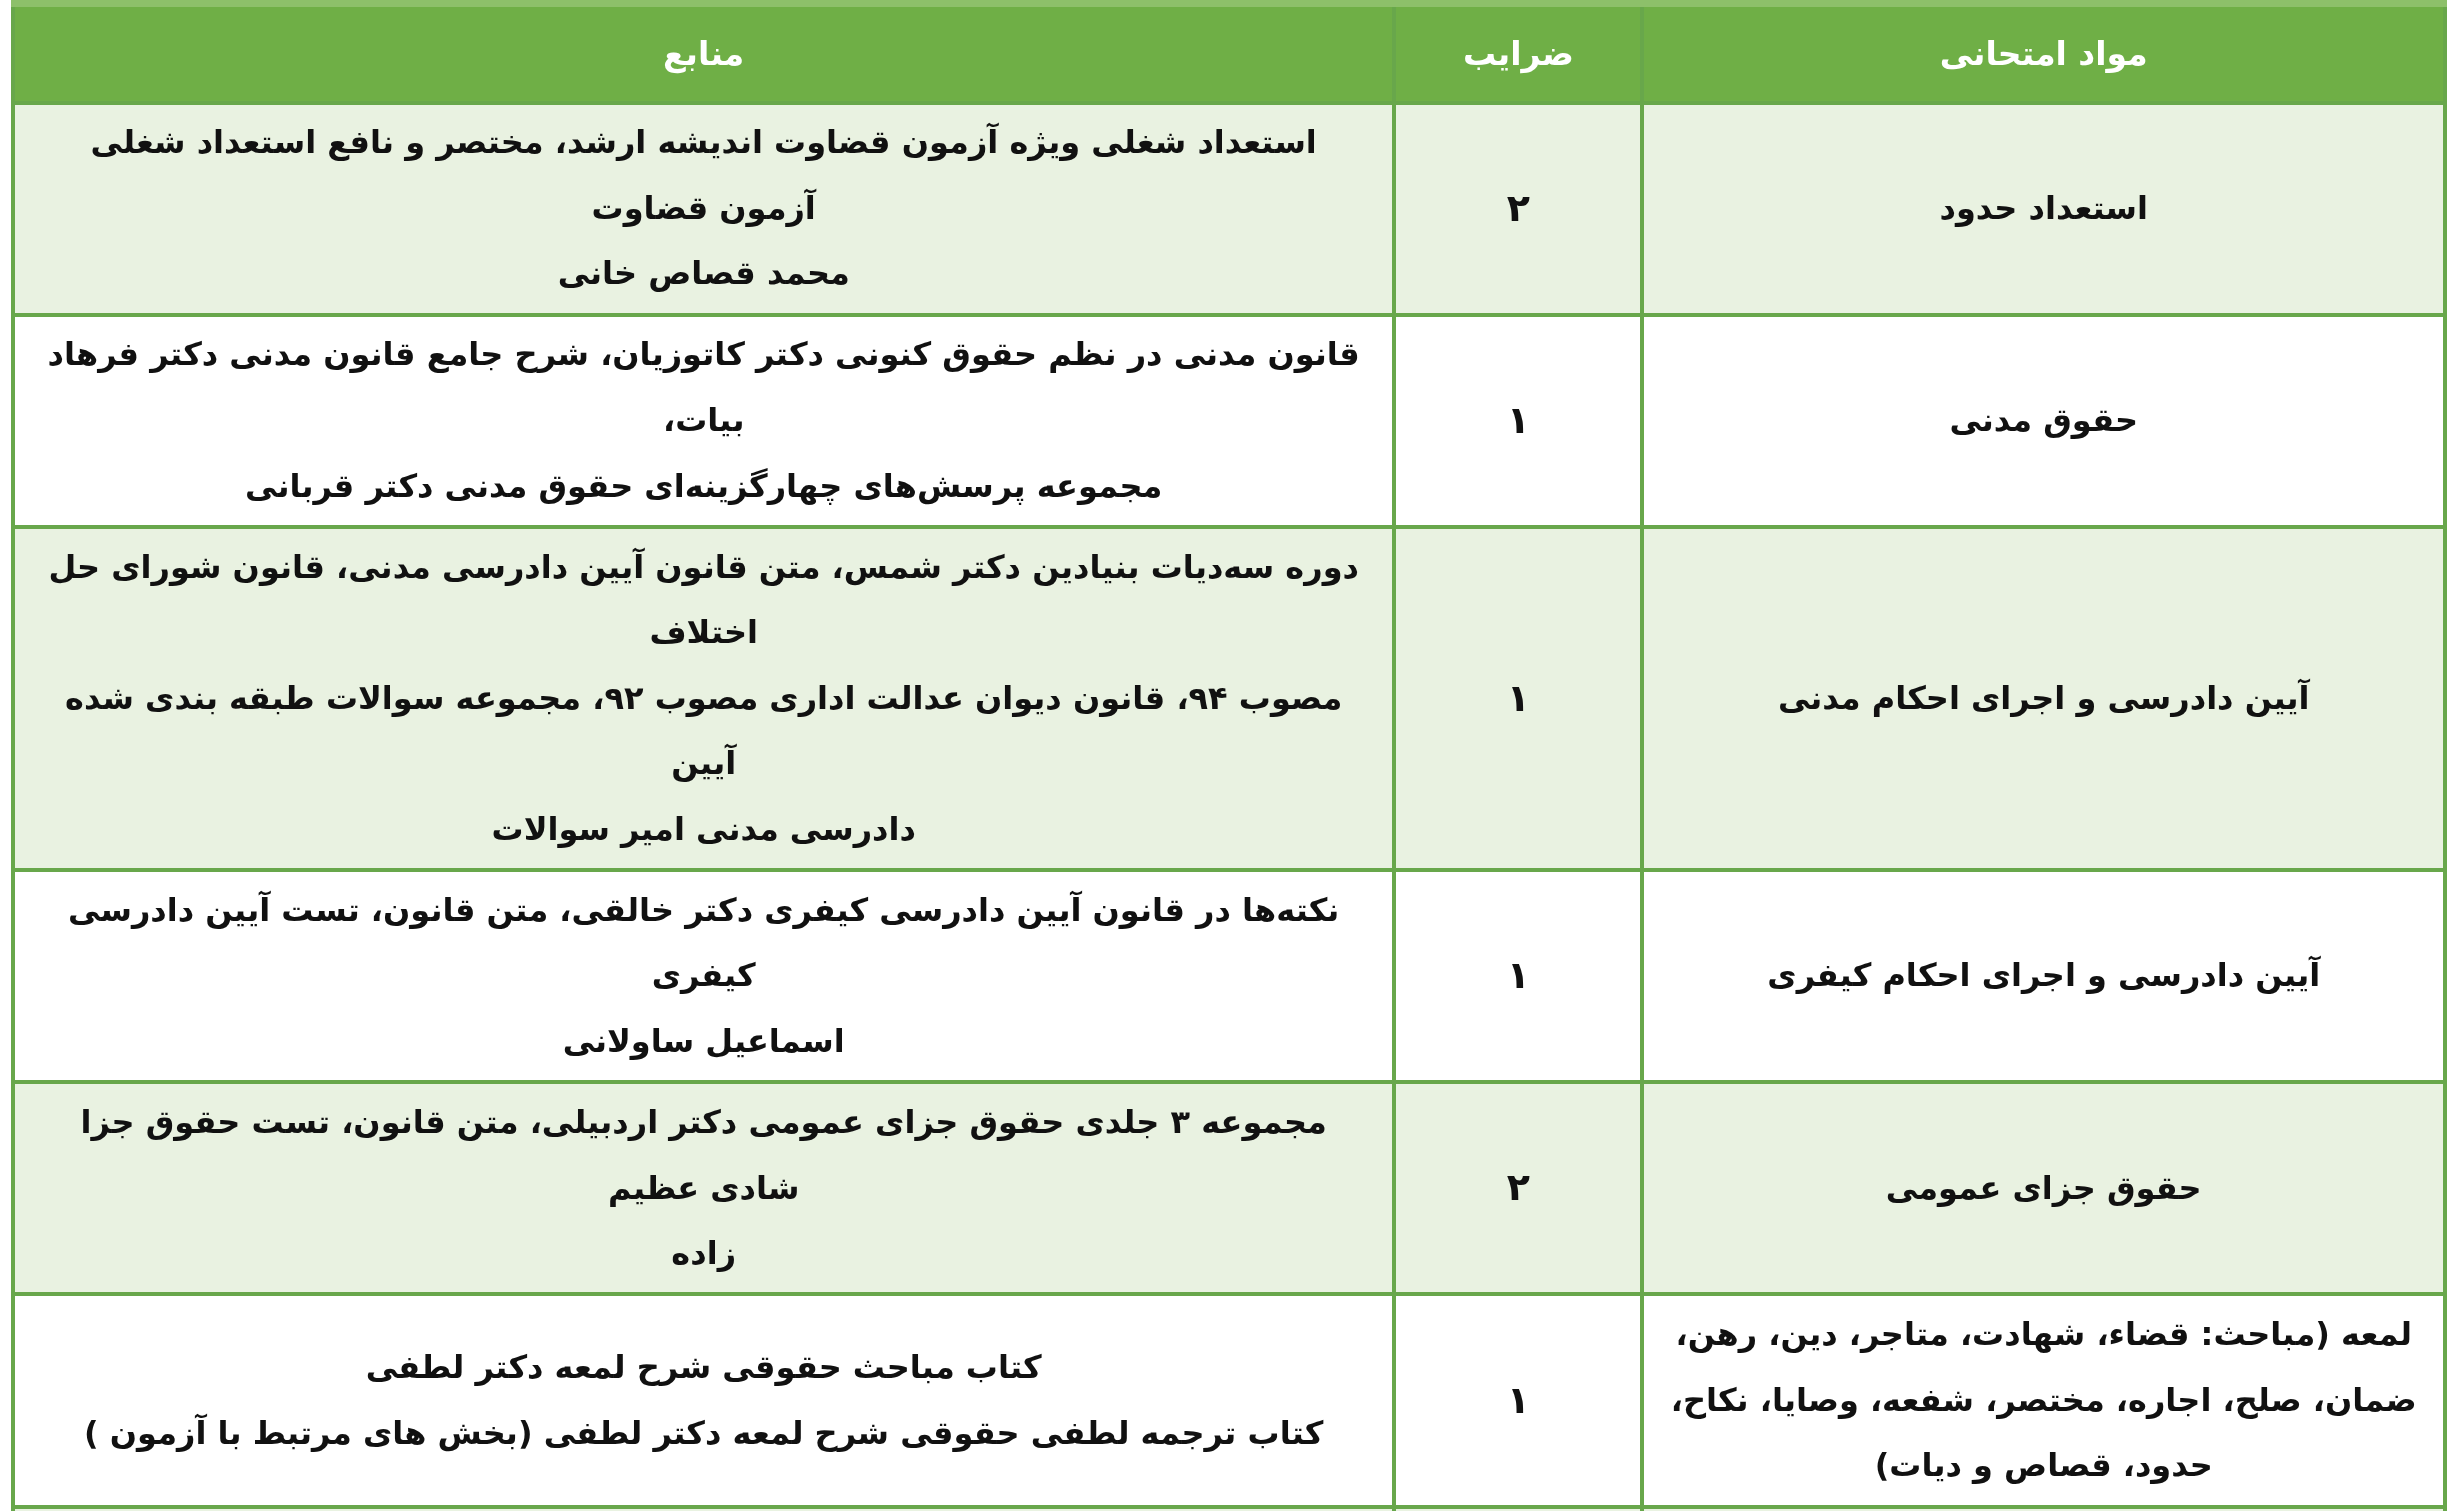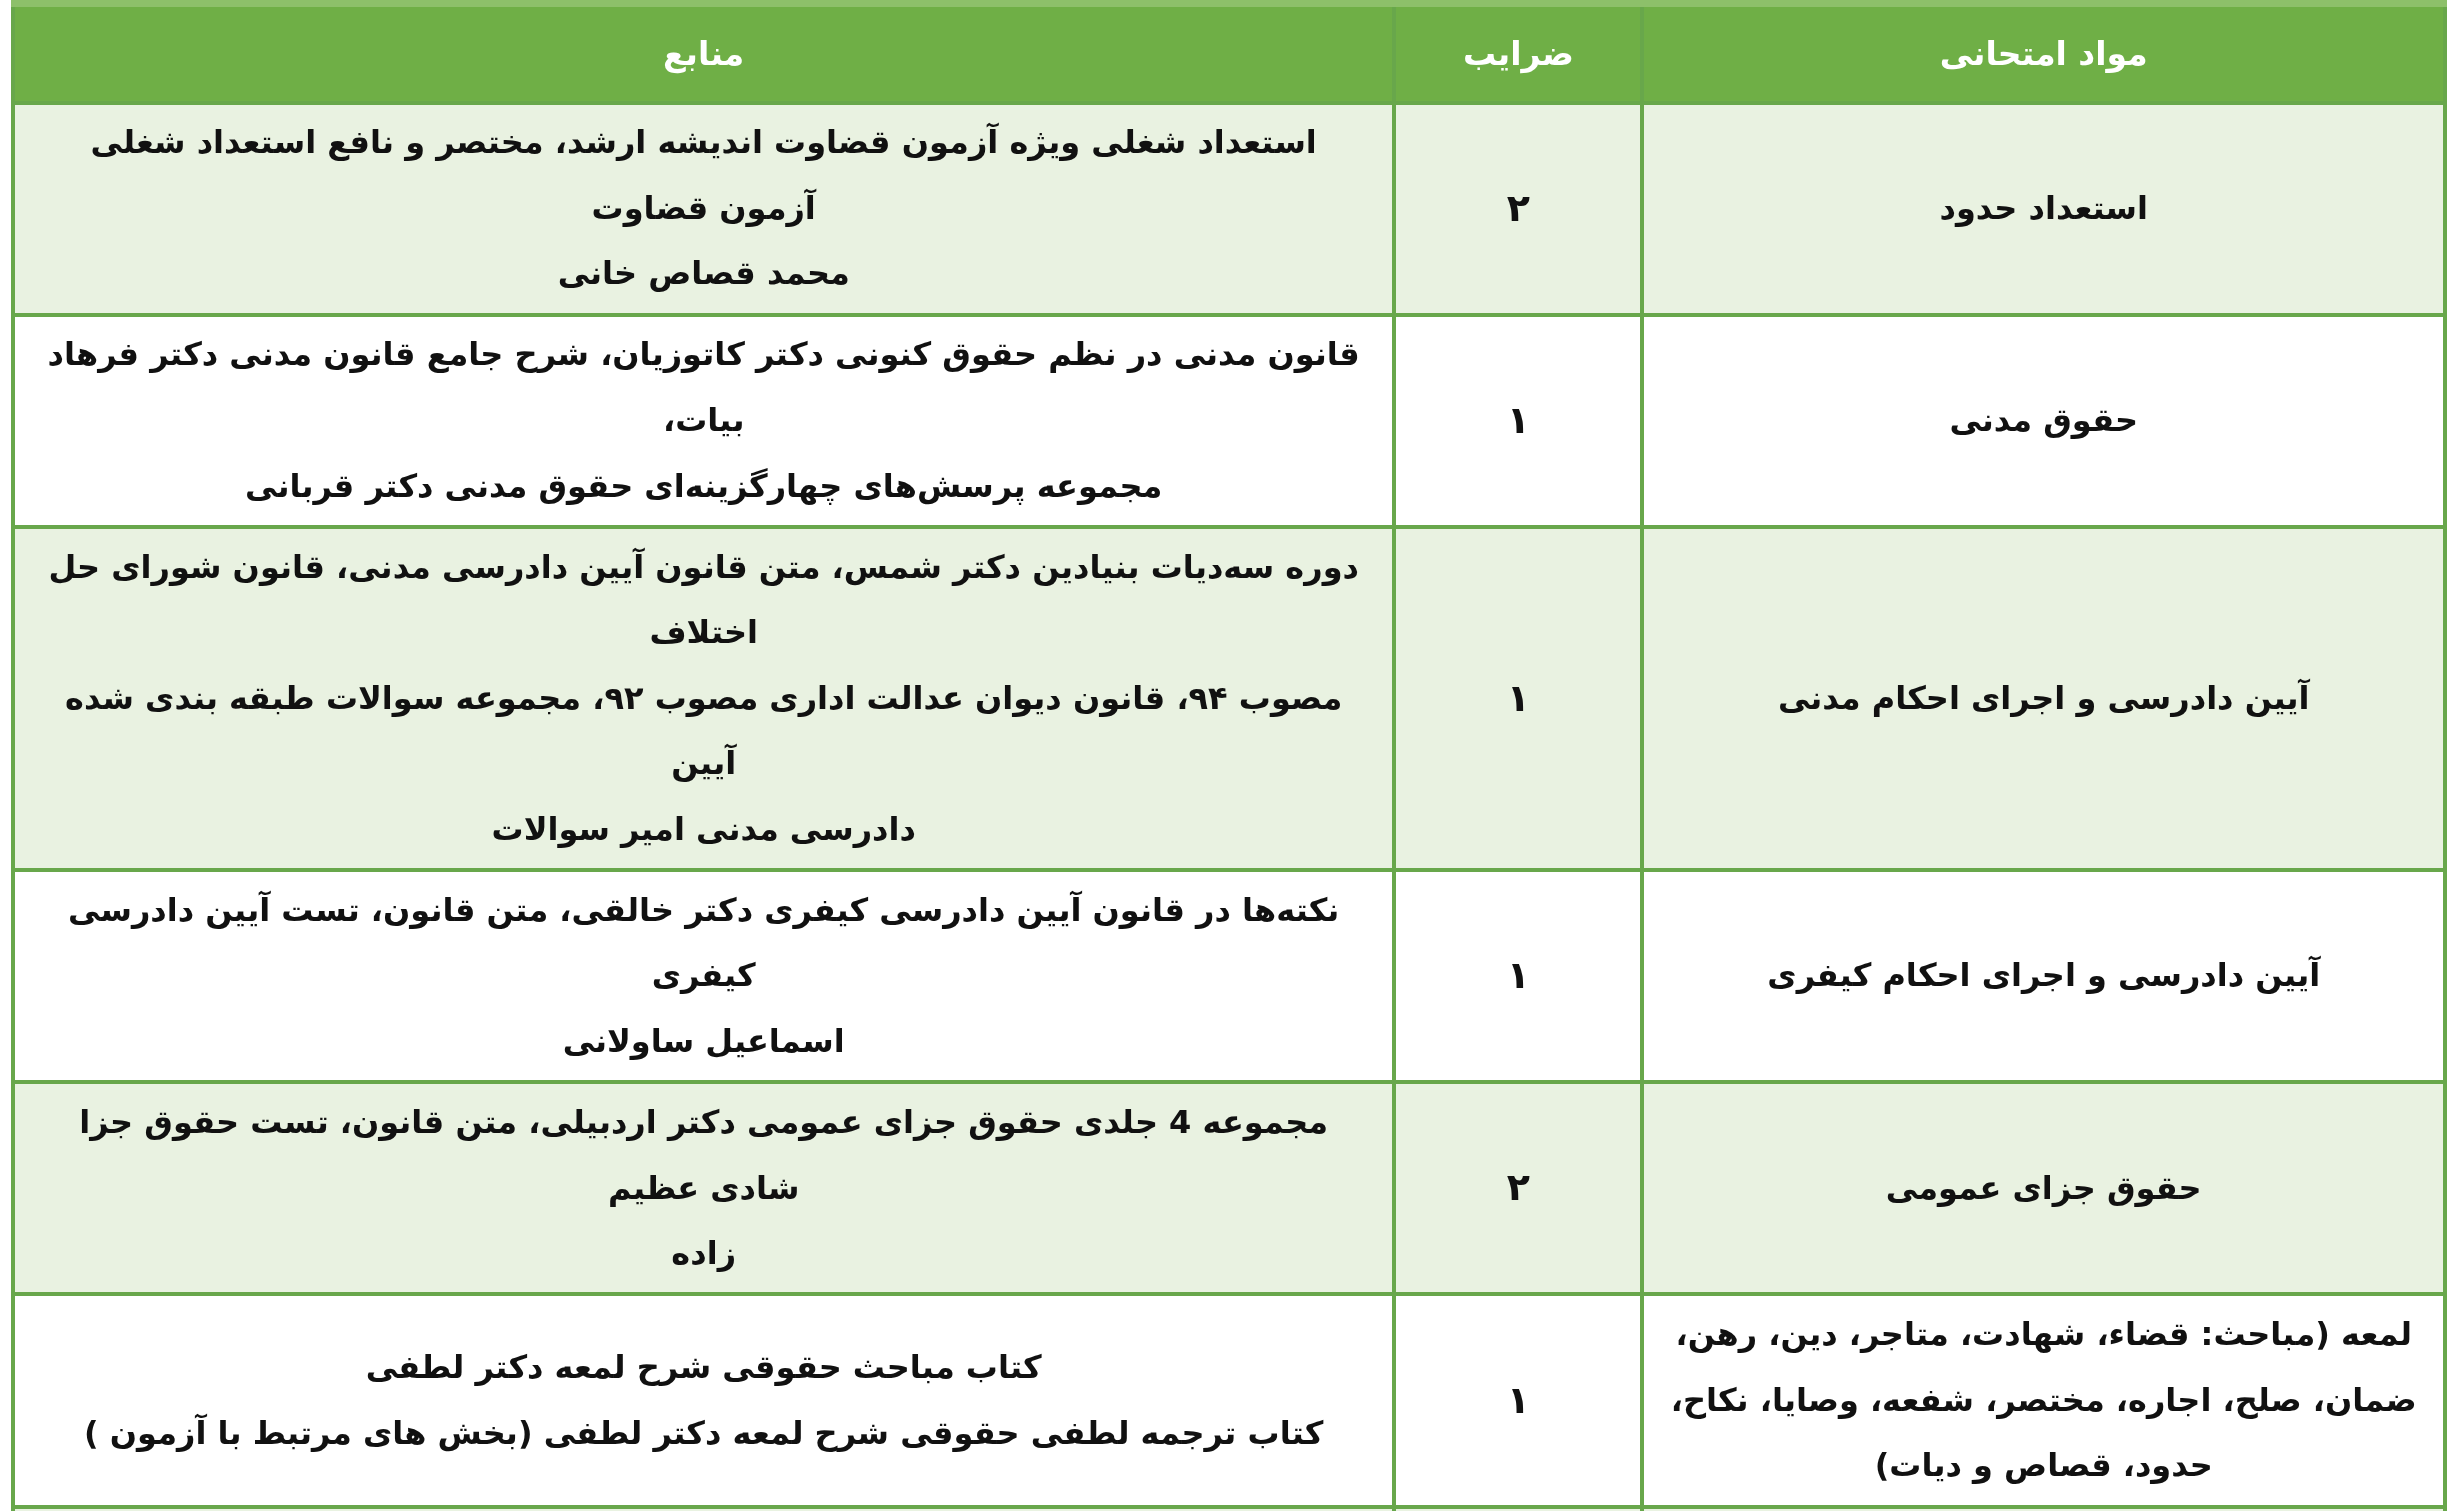--- a/index.html
+++ b/index.html
@@ -121,21 +121,21 @@
         </td>
       </tr>
       <tr class="shaded">
         <td class="subject-cell">
           <div>حقوق جزای عمومی</div>
         </td>
         <td class="coef-cell">
           <div>۲</div>
         </td>
         <td class="sources-cell">
-          <div>مجموعه 4 جلدی حقوق جزای عمومی دکتر اردبیلی، متن قانون، تست حقوق جزا شادی عظیم</div>
+          <div>مجموعه ۳ جلدی حقوق جزای عمومی دکتر اردبیلی، متن قانون، تست حقوق جزا شادی عظیم</div>
           <div>زاده</div>
         </td>
       </tr>
       <tr>
         <td class="subject-cell">
           <div>لمعه (مباحث: قضاء، شهادت، متاجر، دین، رهن،</div>
           <div>ضمان، صلح، اجاره، مختصر، شفعه، وصایا، نکاح،</div>
           <div>حدود، قصاص و دیات)</div>
         </td>
         <td class="coef-cell">

